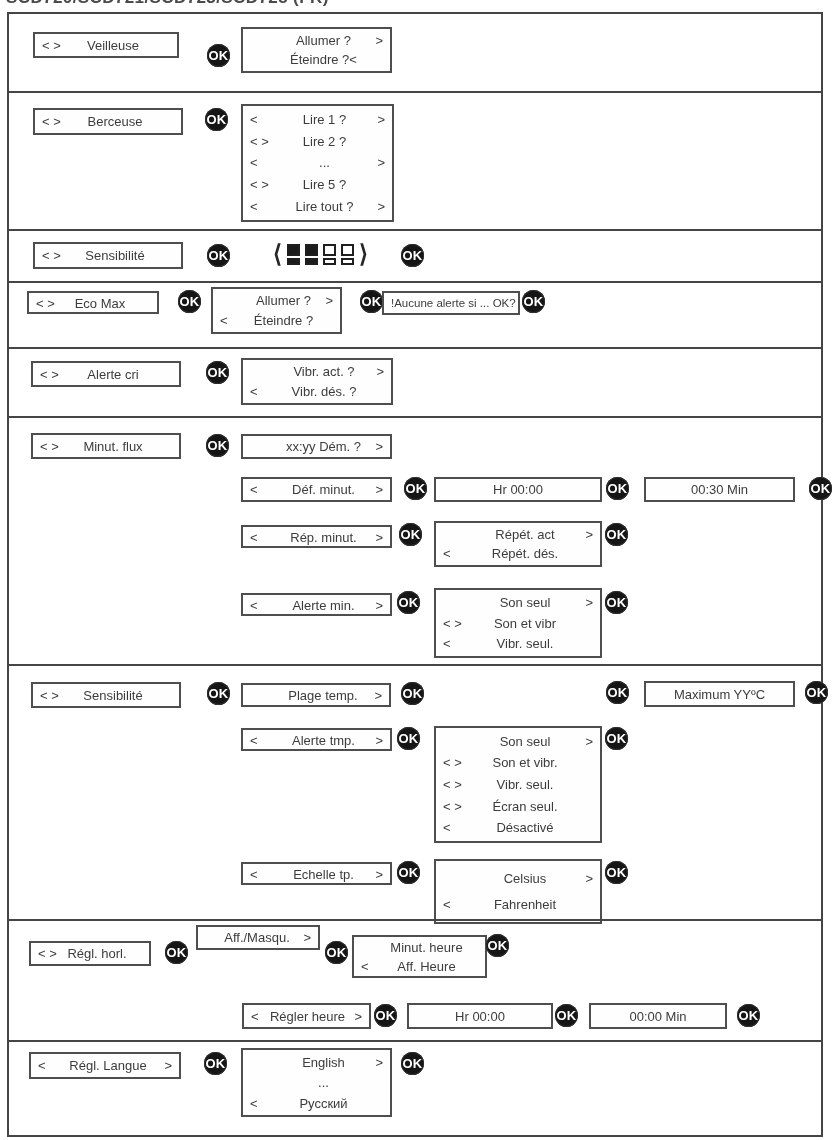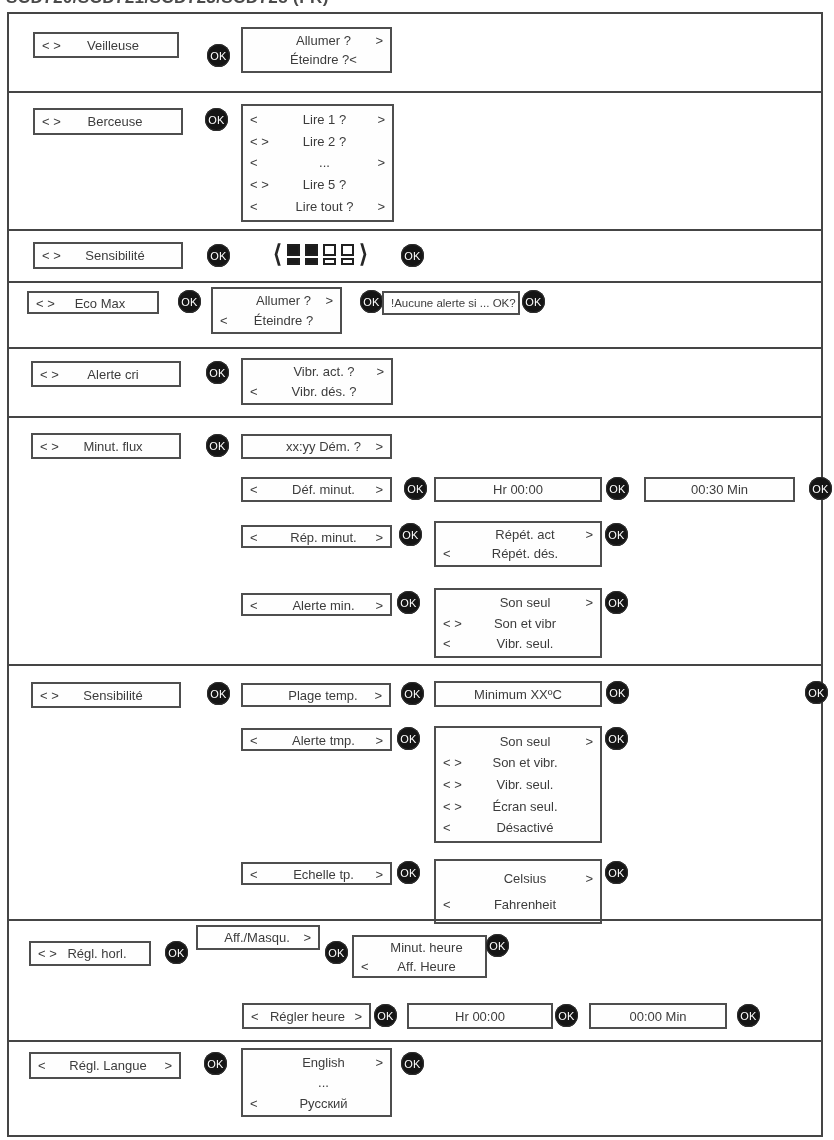--- a/index.html
+++ b/index.html
@@ -15,21 +15,21 @@
 
   .box{position:absolute;border:2px solid #4e4e4e;background:#fefefe;display:flex;flex-direction:column;justify-content:space-evenly;padding:1px 7px}
   .line{display:flex;align-items:center;width:100%;font-size:13px;line-height:19px;white-space:nowrap}
   .mk-l{min-width:26px;white-space:pre;text-align:left}
   .mk-r{min-width:12px;text-align:right}
   .ct{flex:1;text-align:center;white-space:nowrap}
   .b{font-weight:normal}
   .small .line{font-size:11.5px}
 
   .ok{position:absolute;width:23px;height:23px;border-radius:50%;background:#151515;color:#fff;
-      font-size:11px;font-weight:normal;display:flex;align-items:center;justify-content:center;
+      font-size:13px;font-weight:bold;display:flex;align-items:center;justify-content:center;
       letter-spacing:.3px;box-shadow:0 0 0 1px #2e2e2e inset}
 
   .sens{position:absolute;display:flex;align-items:center;gap:5px}
   .sens .br{font-size:23px;font-weight:bold;color:#272727;line-height:23px;transform:scaleY(1.05)}
   .cell{display:flex;flex-direction:column;gap:2px}
   .cell i{display:block;width:13px;height:12px;border:2px solid #1f1f1f;background:#fff}
   .cell i+i{height:7px}
   .cell.f i{background:#1b1b1b}
 </style>
 </head>
@@ -285,26 +285,26 @@
     </div>
     <div class="ok" style="left:198px;top:16px">OK</div>
     <div class="box" style="left:232px;top:17px;width:150px;height:24px">
       <div class="line">
           <span class="mk-l"></span>
           <span class="ct">Plage temp.</span>
           <span class="mk-r">&gt;</span>
         </div>
     </div>
     <div class="ok" style="left:392px;top:16px">OK</div>
-    <div class="box" style="left:425px;top:15px;width:168px;height:26px">
-      <div class="line">
-          <span class="ct"><span>Minimum </span><span class="b">XXºC</span><span></span></span>
-        </div>
-    </div>
     <div class="ok" style="left:597px;top:15px">OK</div>
+    <div class="box" style="left:635px;top:15px;width:151px;height:26px">
+      <div class="line">
+          <span class="ct"><span>Maximum </span><span class="b">YYºC</span><span></span></span>
+        </div>
+    </div>
     <div class="ok" style="left:796px;top:15px">OK</div>
 
     <div class="box" style="left:232px;top:62px;width:151px;height:23px">
       <div class="line">
           <span class="mk-l">&lt;</span>
           <span class="ct">Alerte tmp.</span>
           <span class="mk-r">&gt;</span>
         </div>
     </div>
     <div class="ok" style="left:388px;top:61px">OK</div>

